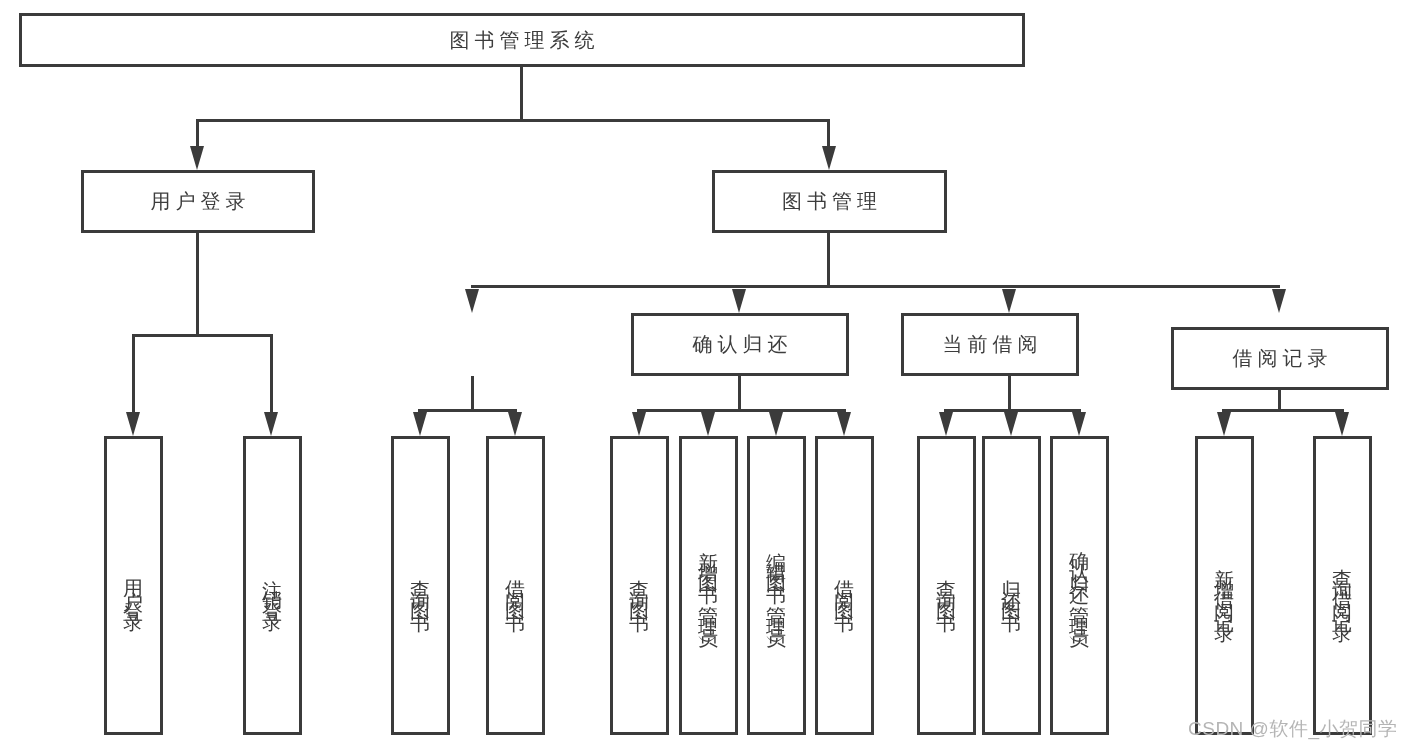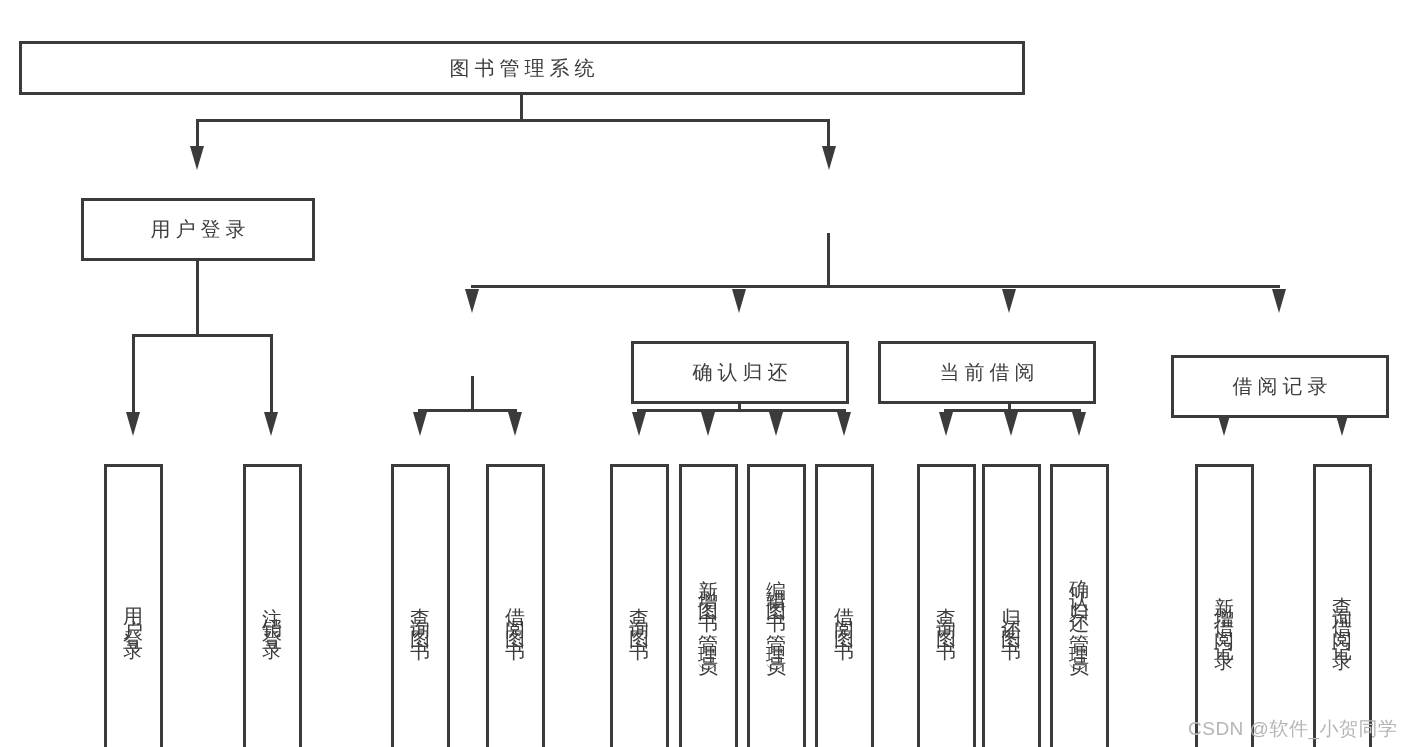--- a/index.html
+++ b/index.html
@@ -19,21 +19,20 @@
   }
   .box{
     position:absolute;
     box-sizing:border-box;
     border:3px solid var(--line);
     background:#fff;
     display:flex;
     align-items:center;
     justify-content:center;
     z-index:1;
-    margin-top:28px;
   }
   .hbox span{
     font-size:20px;
     letter-spacing:5px;
     padding-left:5px;
     color:var(--text);
     white-space:nowrap;
   }
   .vtext{
     writing-mode:vertical-rl;
@@ -74,39 +73,42 @@
   <div class="vl" style="left:520px;top:67px;height:53px"></div>
   <div class="hl" style="left:196px;top:119px;width:634px"></div>
   <div class="vl" style="left:196px;top:121px;height:26px"></div>
   <div class="ar" style="left:190px;top:146px"></div>
   <div class="vl" style="left:827px;top:121px;height:26px"></div>
   <div class="ar" style="left:822px;top:146px"></div>
 
   <div class="box hbox" style="left:81px;top:170px;width:234px;height:63px">
     <span>用户登录</span>
   </div>
+  <div class="box hbox" style="left:712px;top:170px;width:235px;height:63px">
+    <span>图书管理</span>
+  </div>
 
   <div class="vl" style="left:196px;top:233px;height:103px"></div>
   <div class="hl" style="left:132px;top:334px;width:141px"></div>
   <div class="vl" style="left:132px;top:336px;height:78px"></div>
   <div class="ar" style="left:126px;top:412px"></div>
   <div class="vl" style="left:270px;top:336px;height:78px"></div>
   <div class="ar" style="left:264px;top:412px"></div>
 
   <div class="vl" style="left:827px;top:233px;height:54px"></div>
   <div class="hl" style="left:471px;top:285px;width:809px"></div>
   <div class="ar" style="left:465px;top:289px"></div>
   <div class="ar" style="left:732px;top:289px"></div>
   <div class="ar" style="left:1002px;top:289px"></div>
   <div class="ar" style="left:1272px;top:289px"></div>
 
   <div class="box hbox" style="left:631px;top:313px;width:218px;height:63px">
     <span>确认归还</span>
   </div>
-  <div class="box hbox" style="left:878px;top:313px;width:218px;height:63px">
+  <div class="box hbox" style="left:901px;top:313px;width:178px;height:63px">
     <span>当前借阅</span>
   </div>
   <div class="box hbox" style="left:1171px;top:327px;width:218px;height:63px">
     <span>借阅记录</span>
   </div>
 
   <div class="vl" style="left:471px;top:376px;height:35px"></div>
   <div class="hl" style="left:418px;top:409px;width:99px"></div>
   <div class="ar" style="left:413px;top:412px"></div>
   <div class="ar" style="left:508px;top:412px"></div>

